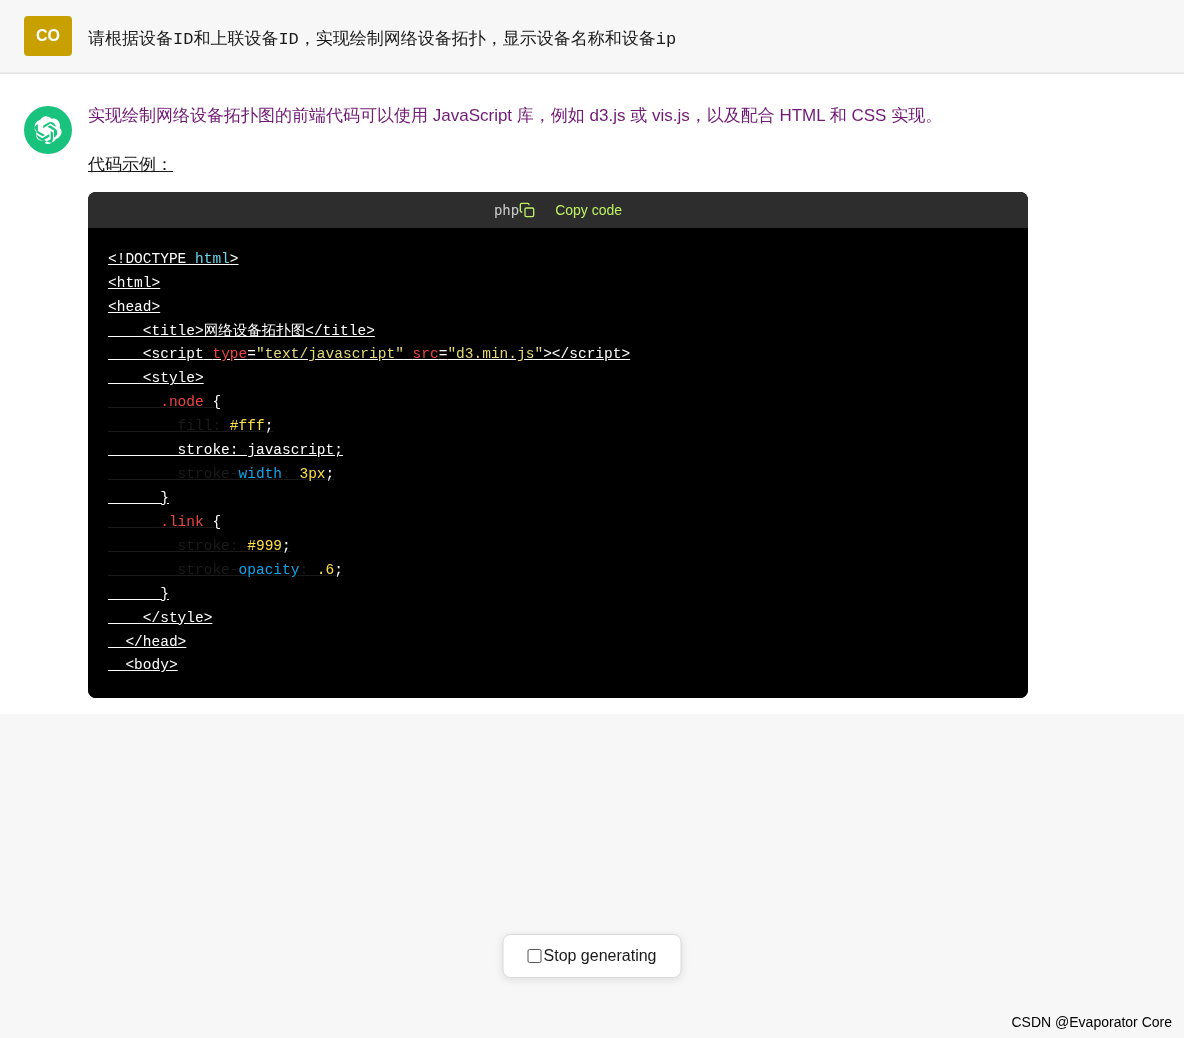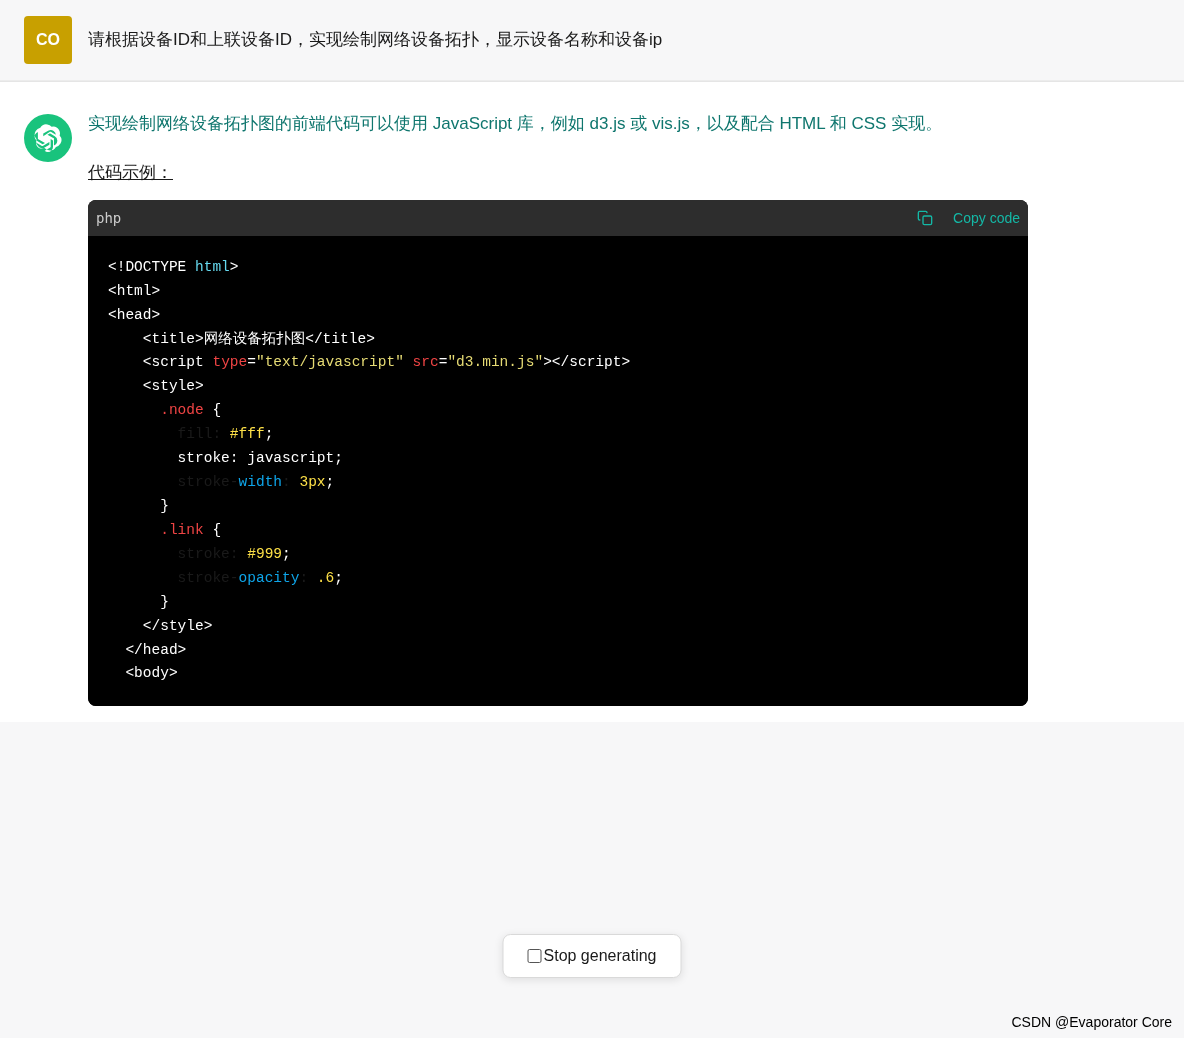--- a/index.html
+++ b/index.html
@@ -16,37 +16,38 @@
     
     .user-message-row {
       display: flex;
       align-items: flex-start;
       padding: 16px 24px;
       background: #f7f7f8;
       border-bottom: 1px solid #ececec;
     }
     .user-avatar {
       width: 48px;
-      height: 48px;
+      height: 40px;
       background: #c8a000;
       border-radius: 4px;
       display: flex;
       align-items: center;
       justify-content: center;
       color: white;
       font-size: 16px;
       font-weight: 700;
       flex-shrink: 0;
       margin-right: 16px;
     }
     .user-message-text {
       font-size: 17px;
       line-height: 1.6;
       padding-top: 10px;
       color: #1a1a1a;
+      font-family: Liberation Mono, monospace;
     }
 
     
     .assistant-message-row {
       display: flex;
       align-items: flex-start;
       padding: 28px 24px 16px 24px;
       background: #fff;
     }
     .assistant-avatar {
@@ -64,21 +65,21 @@
     .assistant-avatar svg {
       width: 28px;
       height: 28px;
     }
     .assistant-content {
       flex: 1;
     }
     .assistant-intro {
       font-size: 17px;
       line-height: 1.7;
-      color: #0f766e;
+      color: #701a75;
       margin-bottom: 20px;
     }
     .code-label {
       font-size: 17px;
       line-height: 1.7;
       color: #1a1a1a;
       margin-bottom: 12px;
       text-decoration: underline;
     }
 
@@ -87,51 +88,52 @@
       background: #000;
       border-radius: 8px;
       overflow: hidden;
       width: 100%;
       max-width: 940px;
     }
     .code-block-header {
       background: #2d2d2d;
       display: flex;
       align-items: center;
-      justify-content: space-between;
+      justify-content: center;
       padding: 10px 8px;
     }
     .code-lang {
       color: #ccc;
       font-size: 14px;
       font-family: monospace;
     }
     .copy-code-btn {
       display: flex;
       align-items: center;
       gap: 20px;
-      color: #14b8a6;
+      color: #bef264;
       font-size: 14px;
       cursor: pointer;
       background: none;
       border: none;
       padding: 0;
     }
 
     .code-content {
       padding: 20px 20px;
       font-family: "Consolas", "Monaco", "Courier New", monospace;
       font-size: 14.5px;
       line-height: 1.65;
       overflow-x: auto;
       background: #000;
     }
     .code-content .line {
       display: block;
       white-space: pre;
+      text-decoration: underline;
     }
     
     .c-white { color: #fff; }
     .c-pink { color: #ef4444; }
     .c-blue { color: #66d9ef; }
     .c-yellow { color: #e6db74; }
     .c-purple { color: #fde047; }
     .c-cyan { color: #0ea5e9; }
 
     

